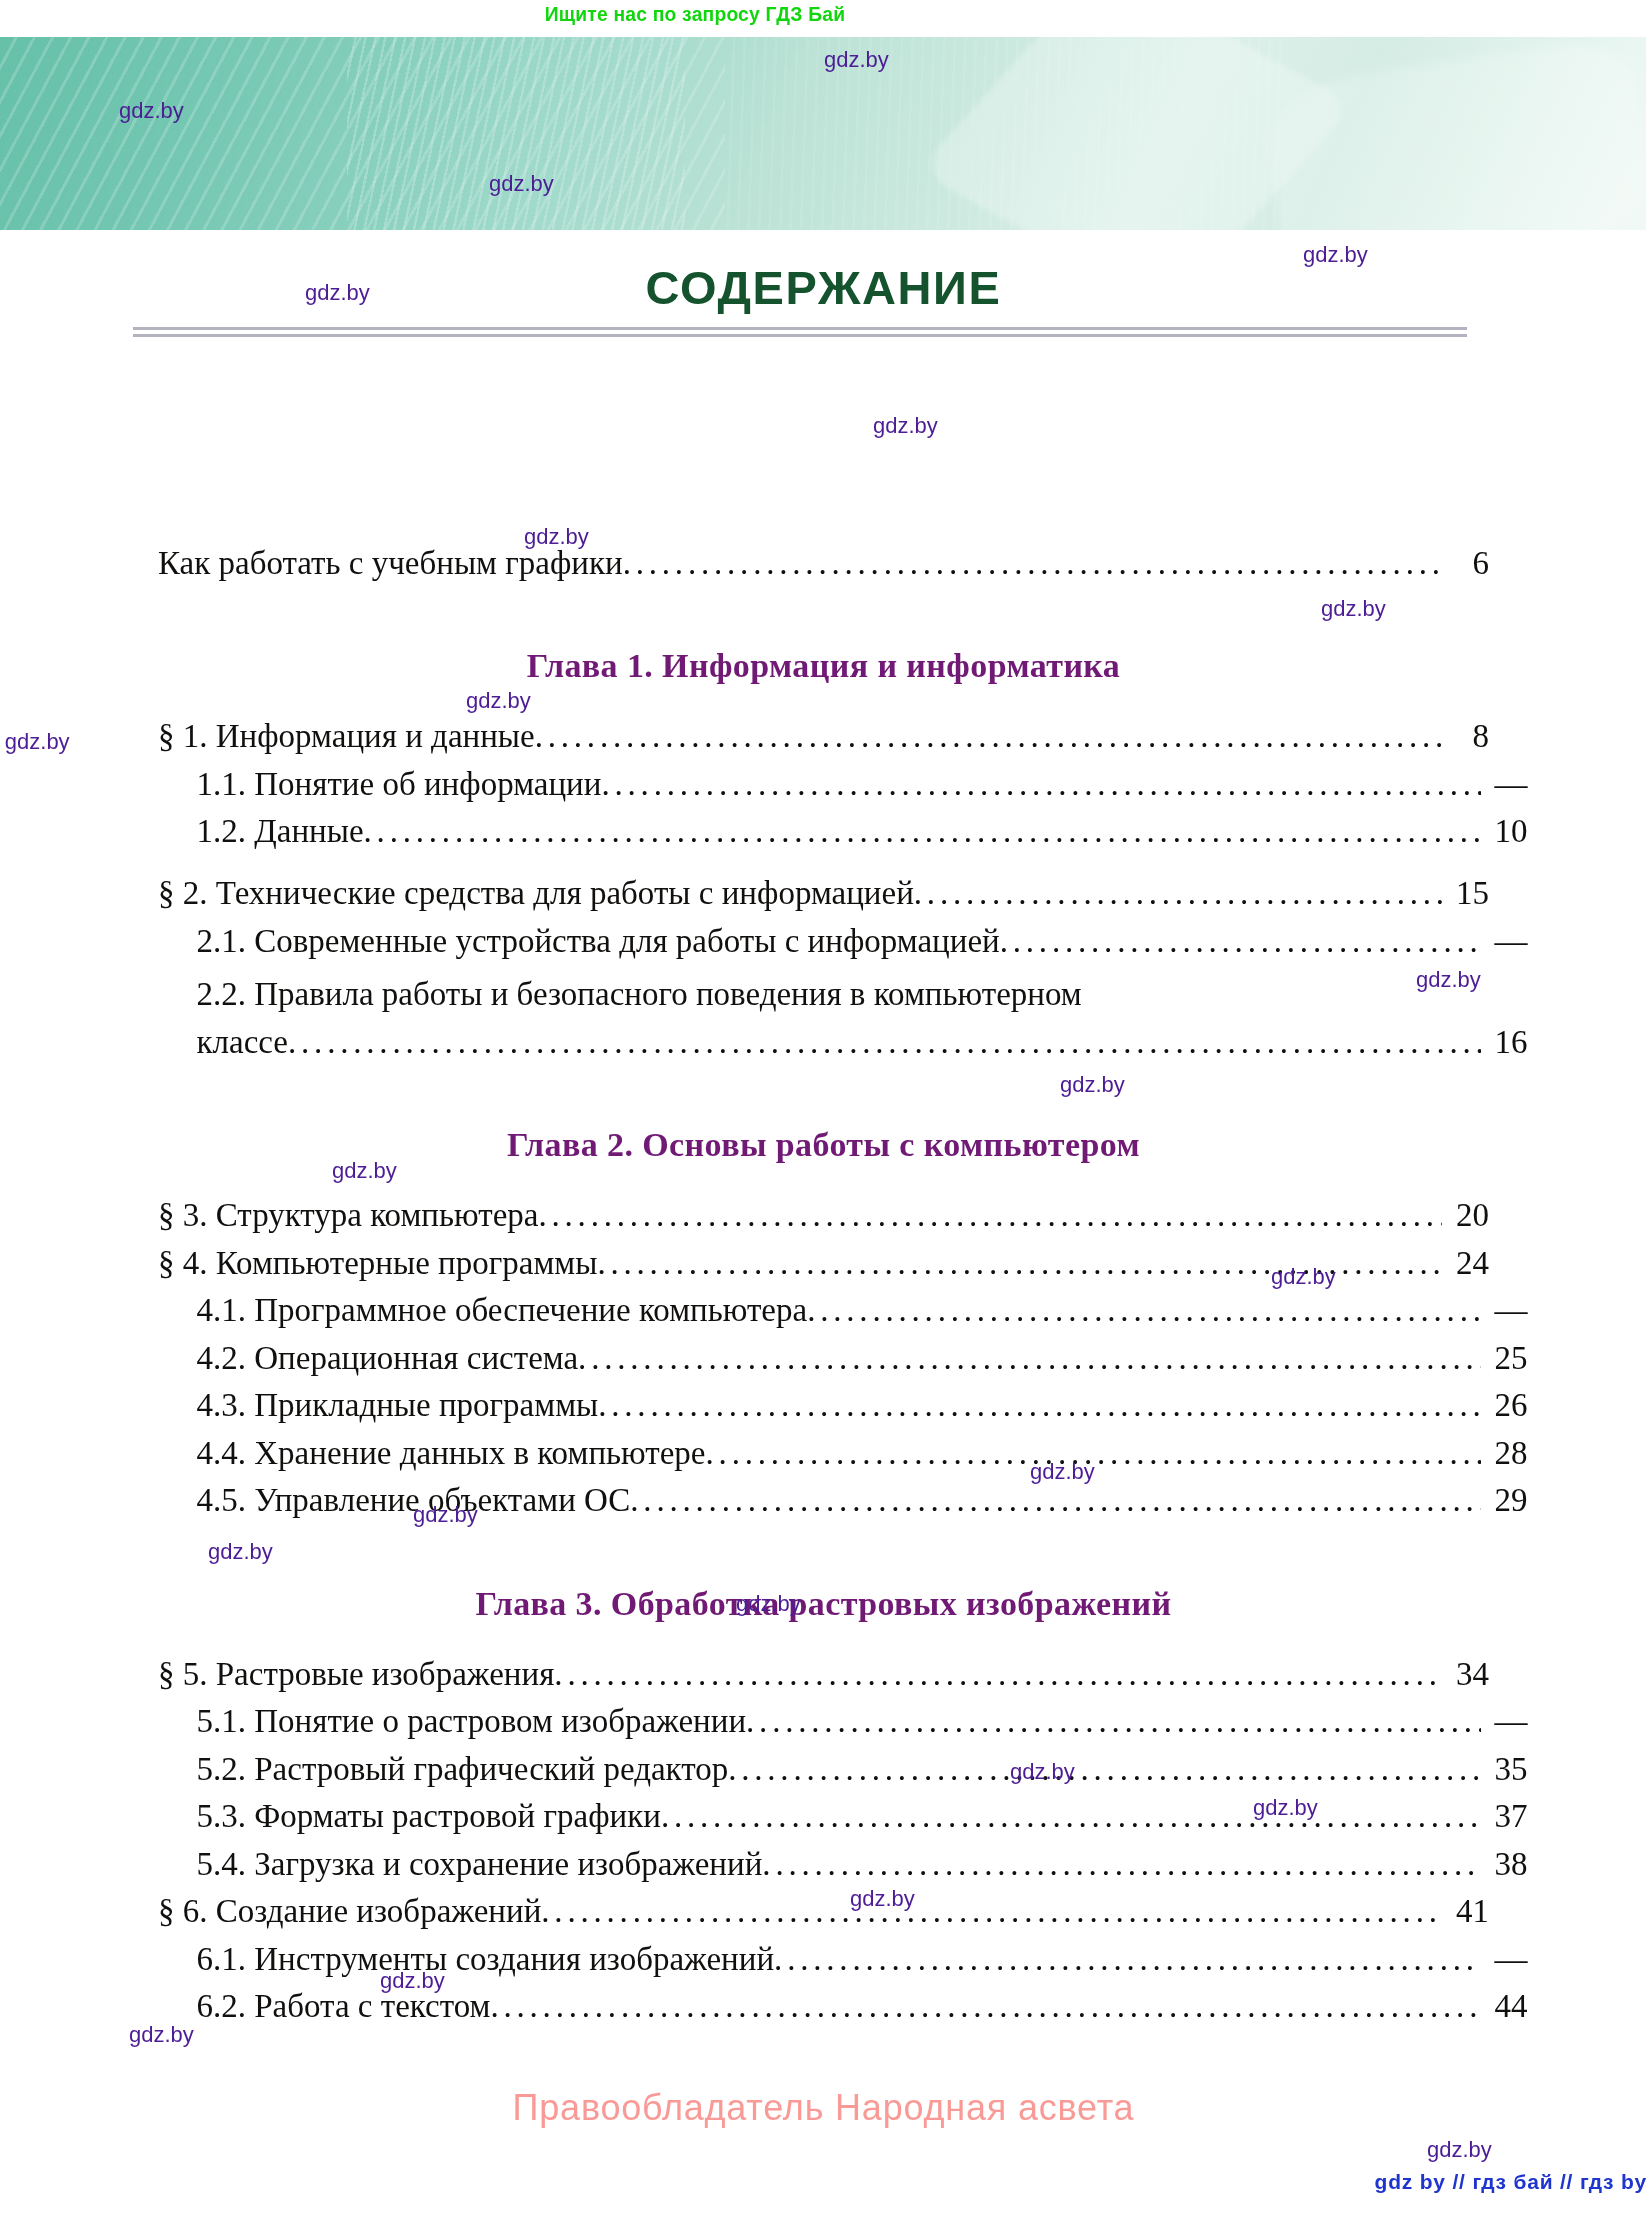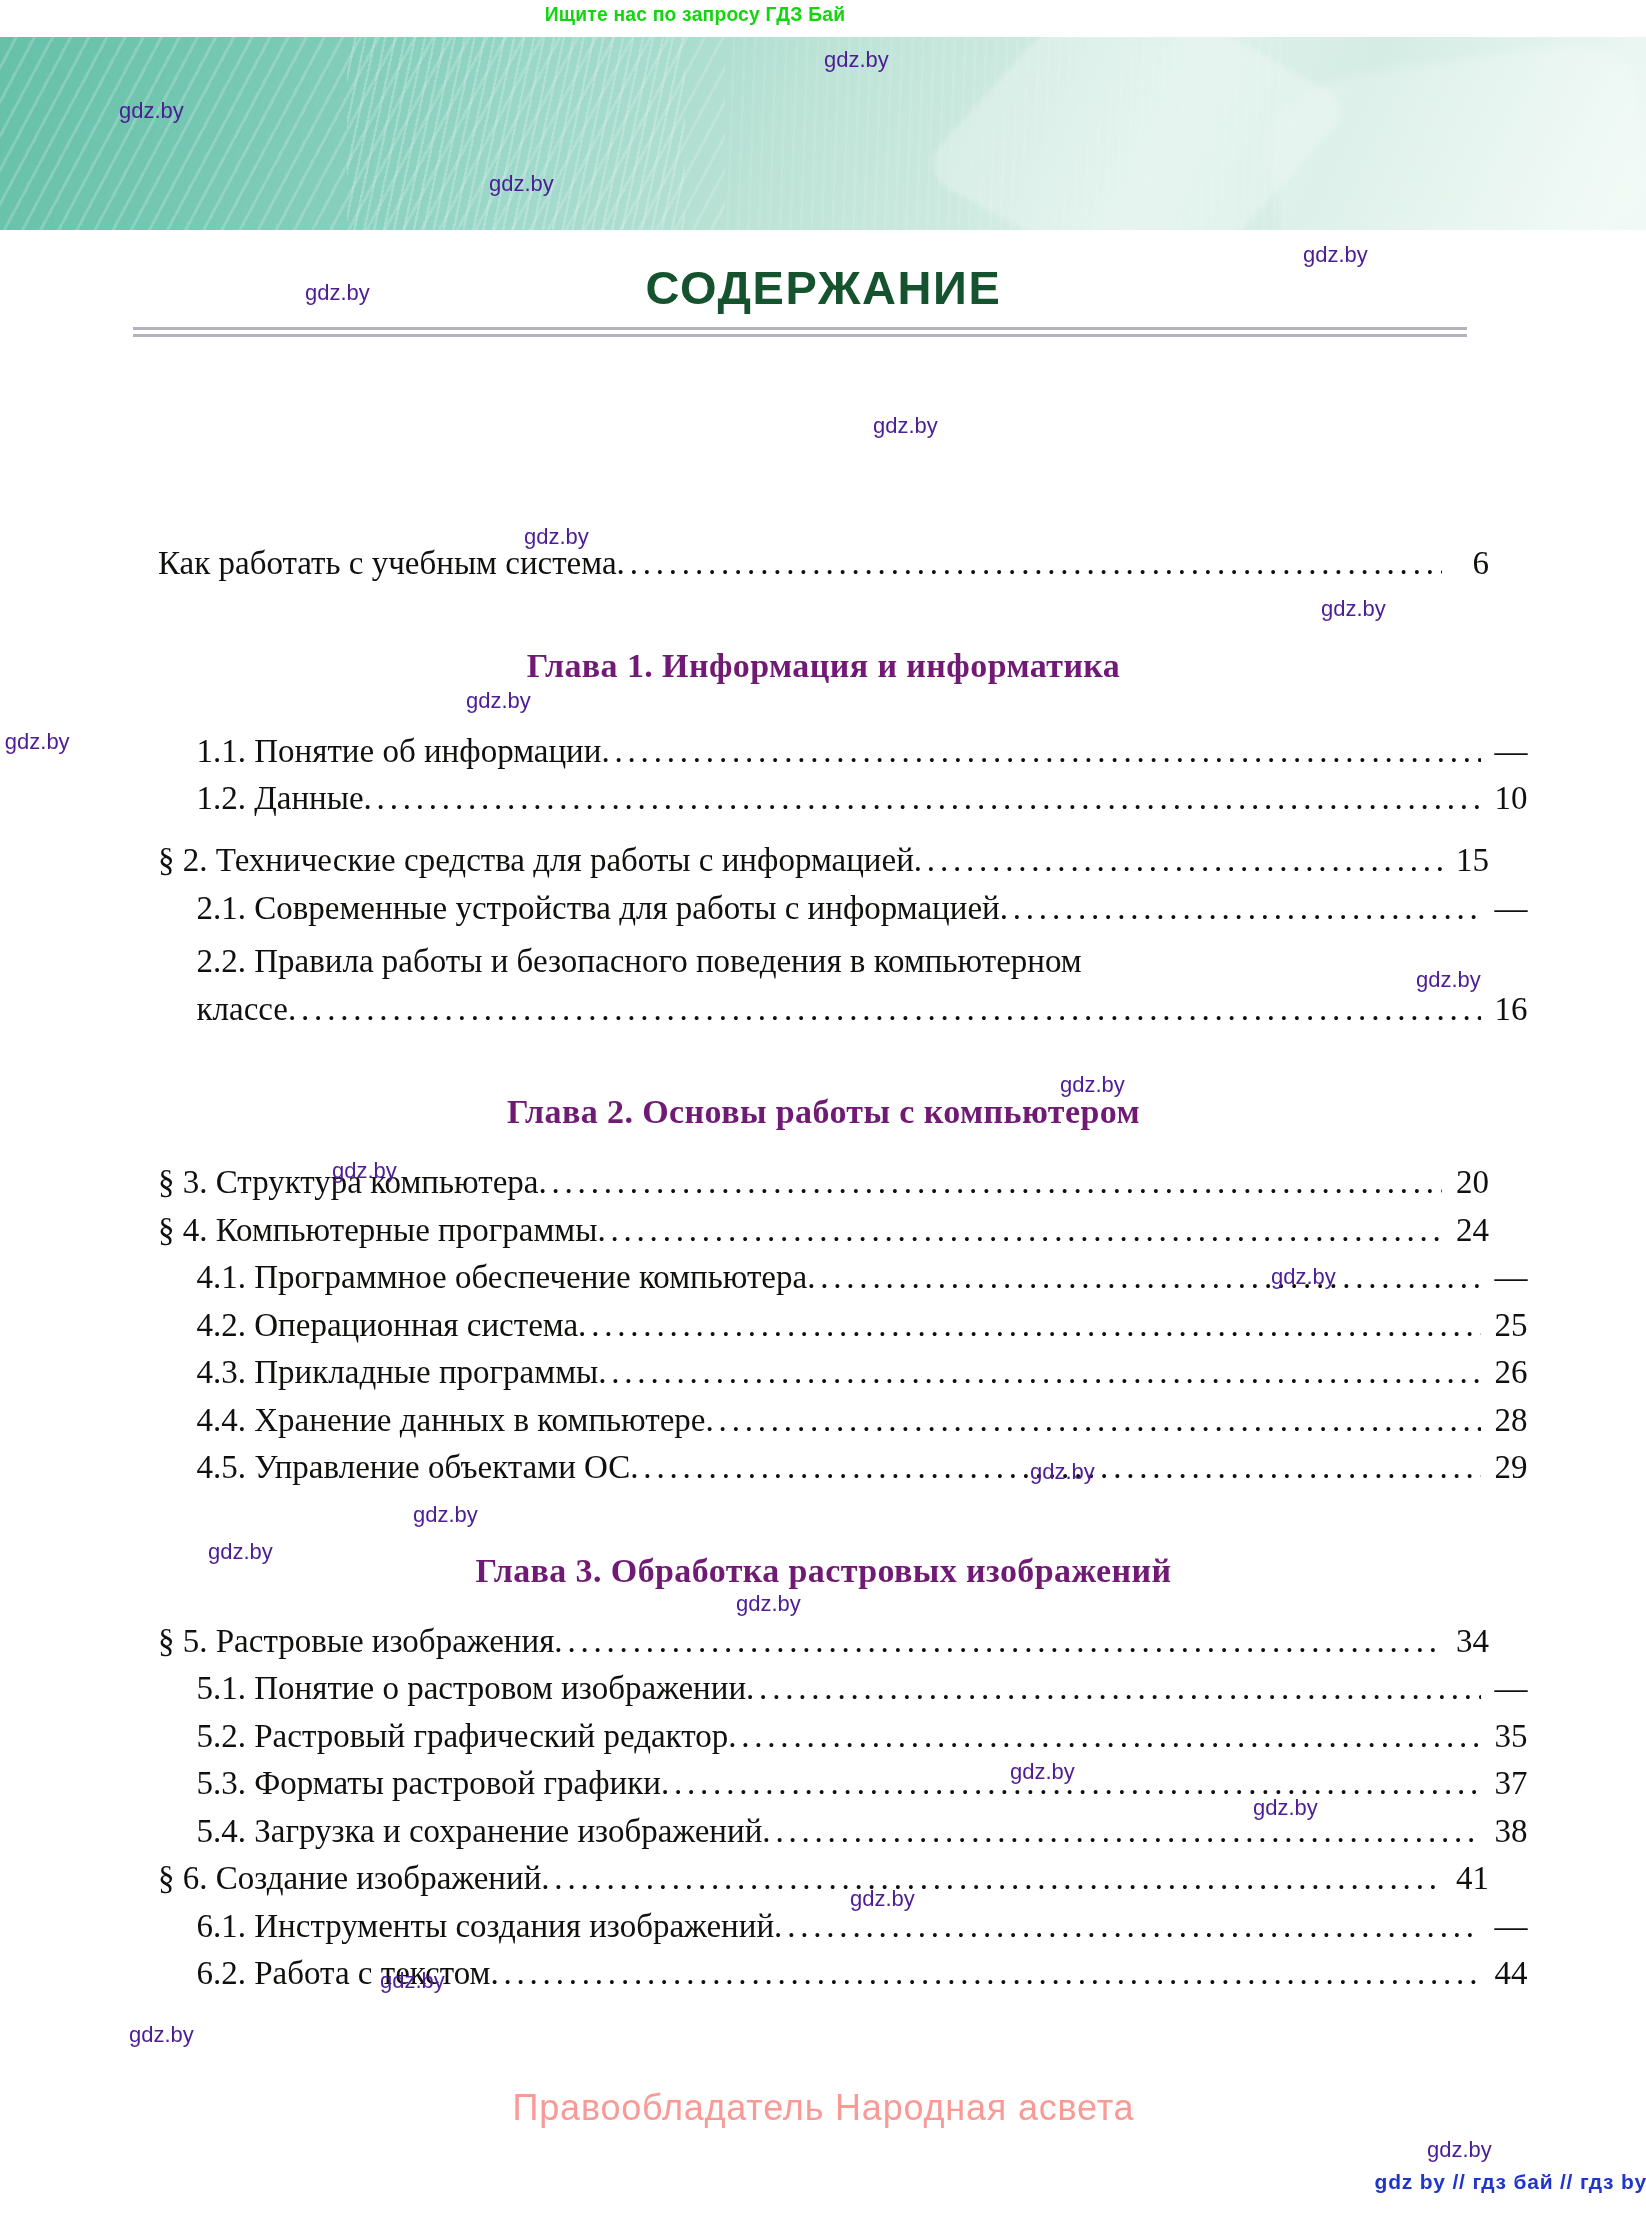--- a/index.html
+++ b/index.html
@@ -265,28 +265,33 @@
 
 <div id="page-title">СОДЕРЖАНИЕ</div>
 <div id="title-rule">
   <div class="r1"></div>
   <div class="r2"></div>
 </div>
 
 <div id="toc">
     <div class="gap-m"></div>
     <div class="toc-row level-1">
-      <span class="toc-label">Как работать с учебным система</span>
+      <span class="toc-label">Как работать с учебным графики</span>
       <span class="toc-leader"></span>
       <span class="toc-page">6</span>
     </div>
     <div class="gap-m"></div>
     <div class="gap-xl"></div>
     <div class="chapter-head">Глава 1. Информация и информатика</div>
     <div class="gap-l"></div>
+    <div class="toc-row level-1">
+      <span class="toc-label">§ 1. Информация и данные</span>
+      <span class="toc-leader"></span>
+      <span class="toc-page">8</span>
+    </div>
     <div class="gap-m"></div>
     <div class="toc-row level-2">
       <span class="toc-label">1.1. Понятие об информации</span>
       <span class="toc-leader"></span>
       <span class="toc-page">—</span>
     </div>
     <div class="gap-m"></div>
     <div class="toc-row level-2">
       <span class="toc-label">1.2. Данные</span>
       <span class="toc-leader"></span>

